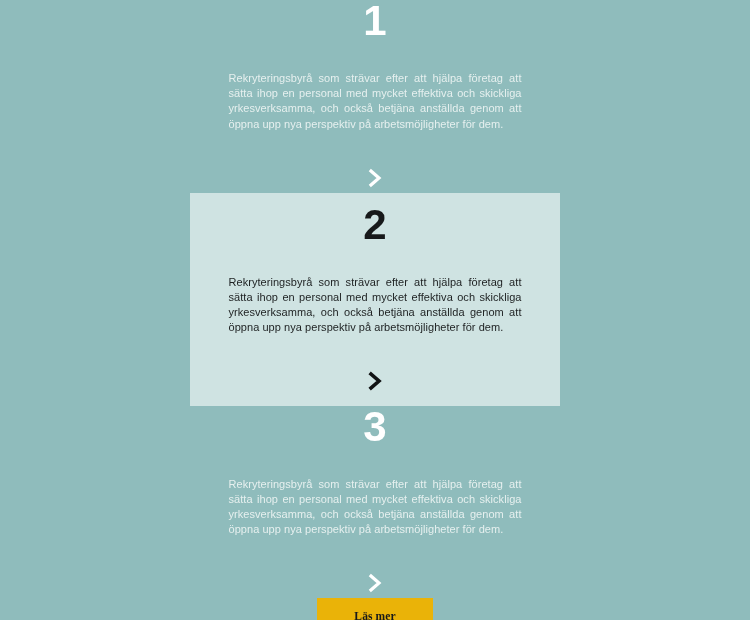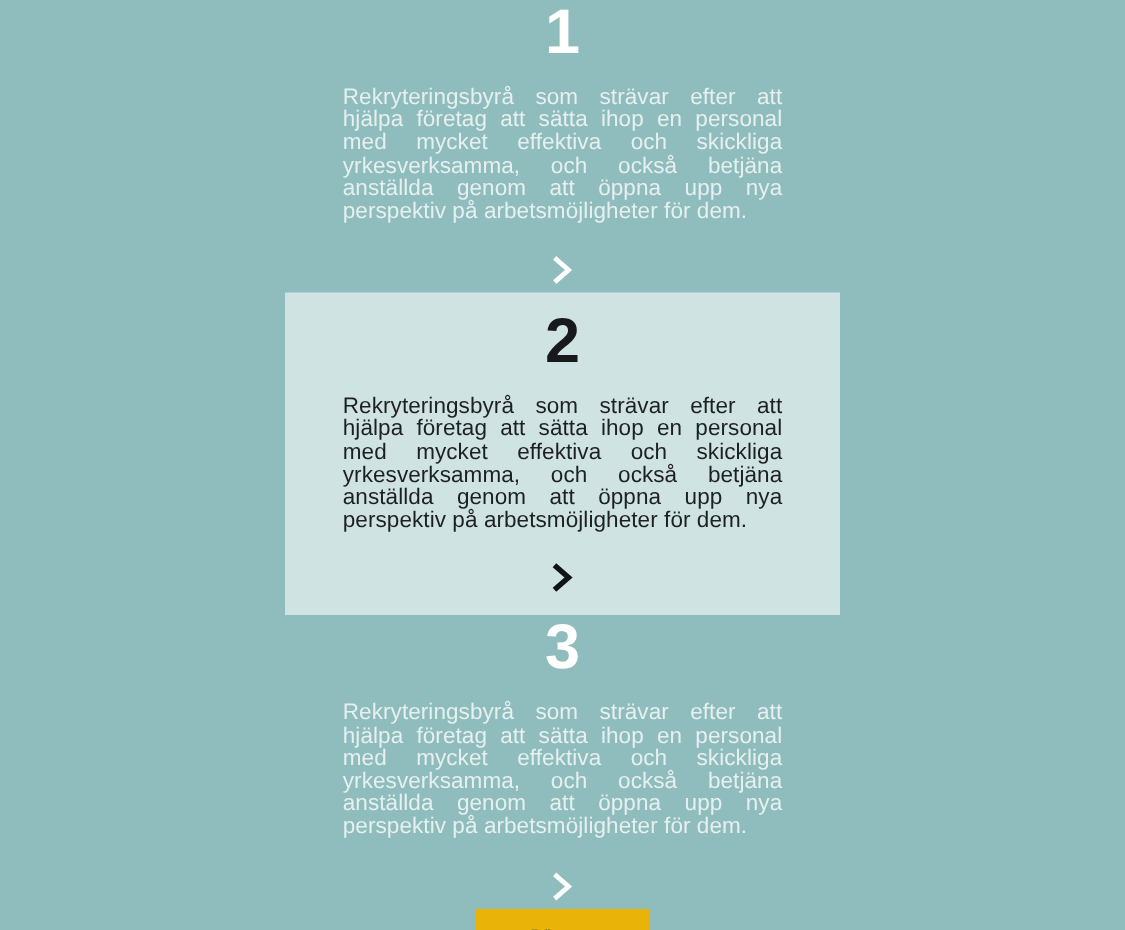--- a/index.html
+++ b/index.html
@@ -64,22 +64,22 @@
     text-align: center;
     letter-spacing: 0px;
   }
 
   .step.highlight .step-number {
     color: #17191a;
   }
 
   .step-text {
     width: 293px;
-    margin: 0 auto;
-    font-size: 15px;
+    margin: 14px auto;
+    font-size: 11px;
     line-height: 15.2px;
     color: #e6f0ef;
     text-align: justify;
     text-justify: inter-word;
     letter-spacing: 0.05px;
   }
 
   .step.highlight .step-text {
     color: #1d2021;
   }

